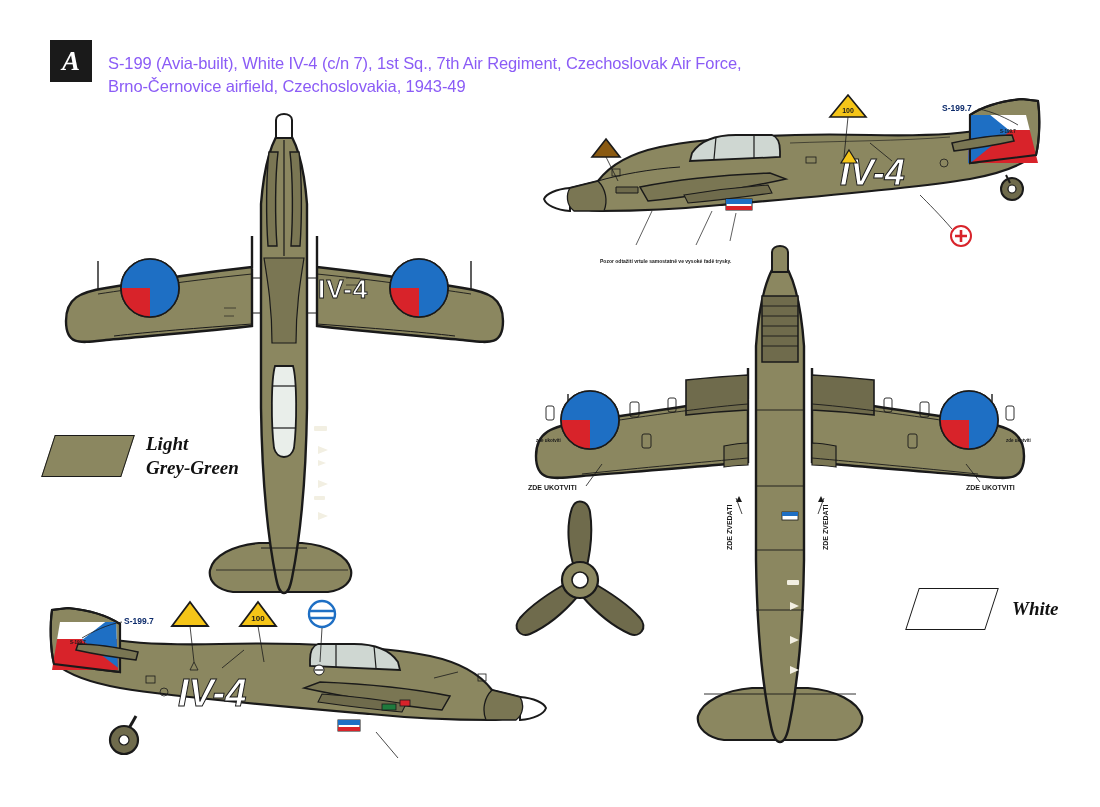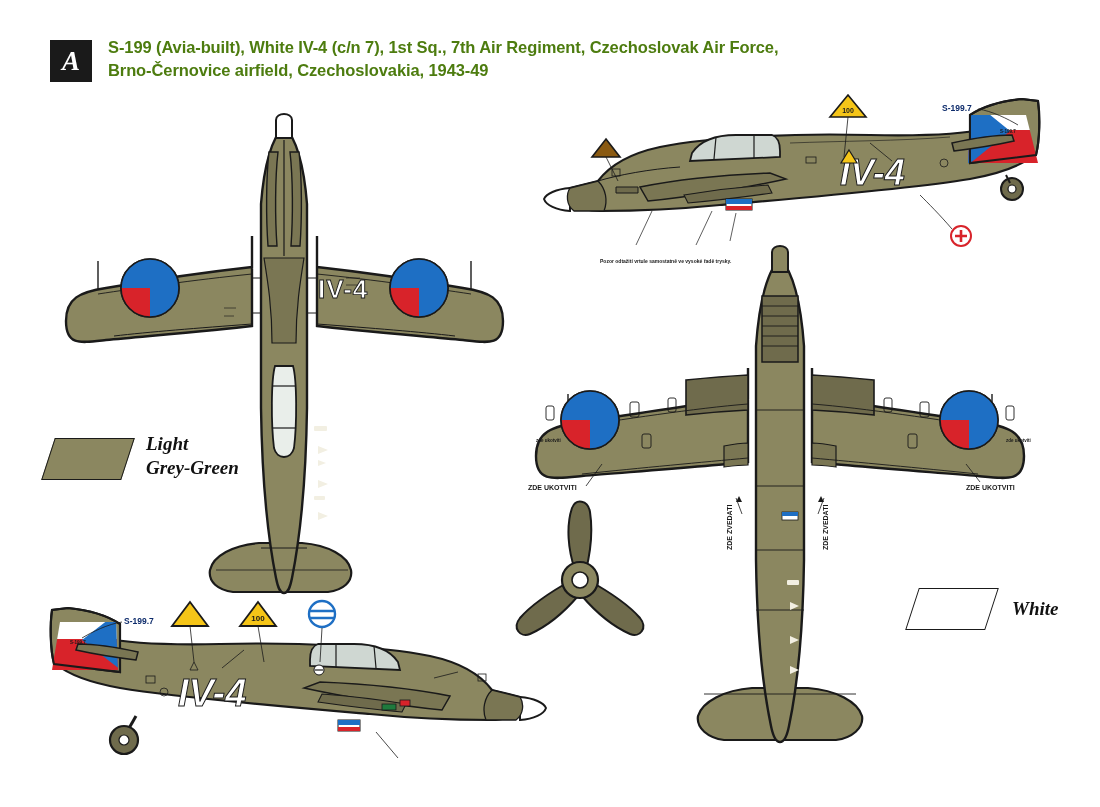--- a/index.html
+++ b/index.html
@@ -30,26 +30,26 @@
     font-weight: bold;
     font-style: italic;
     display: flex;
     align-items: center;
     justify-content: center;
     font-family: "Liberation Serif", serif;
   }
   .caption {
     position: absolute;
     left: 108px;
-    top: 36px;
+    top: 52px;
     width: 960px;
     font-size: 16.5px;
-    font-weight: bold;
+    font-weight: normal;
     line-height: 1.38;
-    color: #4d7c0f;
+    color: #8b5cf6;
     letter-spacing: -0.1px;
   }
   
   .swatch-wrap {
     position: absolute;
     display: flex;
     align-items: center;
   }
   .swatch {
     width: 78px;
@@ -59,21 +59,21 @@
   }
   .swatch-label {
     margin-left: 18px;
     font-size: 19px;
     font-style: italic;
     font-weight: bold;
     color: #111111;
     line-height: 1.25;
     font-family: "Liberation Serif", serif;
   }
-  #swatch-grey-green { left: 48px; top: 432px; align-items: flex-end; }
+  #swatch-grey-green { left: 48px; top: 432px; }
   #swatch-white { left: 912px; top: 588px; }
   #swatch-white .swatch-label { margin-left: 20px; }
 
   
   .view {
     position: absolute;
   }
   svg { display: block; overflow: visible; }
 
   .tiny-txt {

